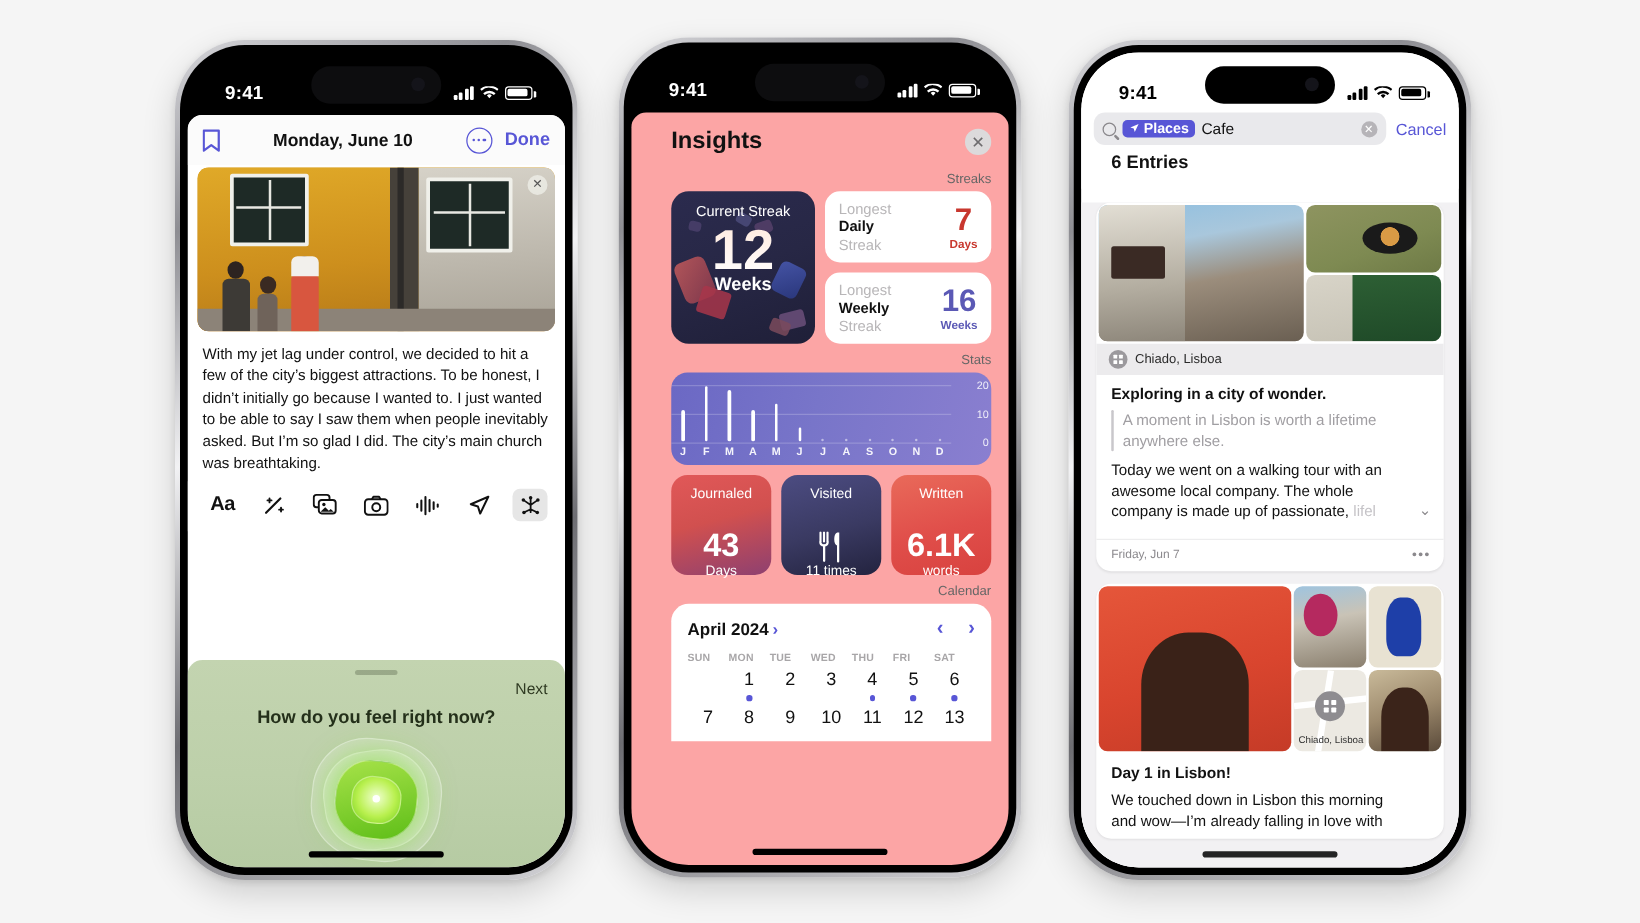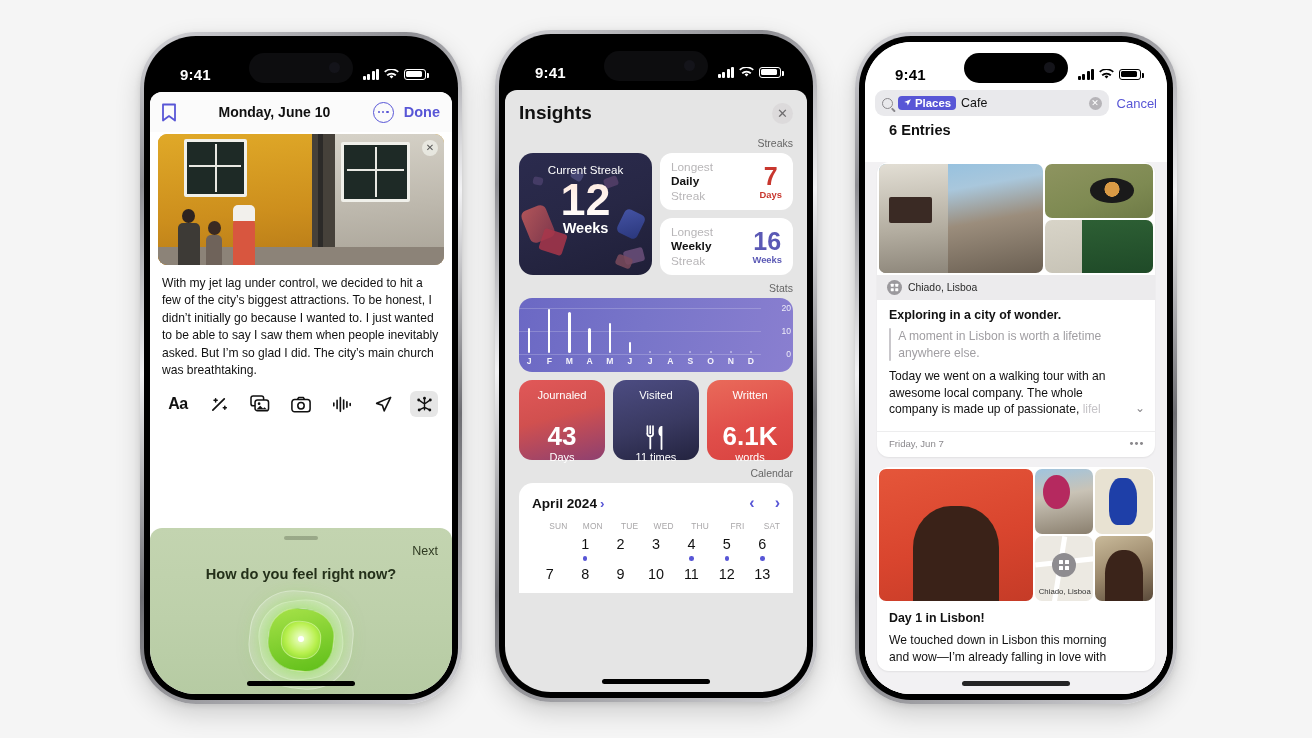--- a/index.html
+++ b/index.html
@@ -151,21 +151,21 @@
   .r1 { width: 104px; height: 98px; }
   .r2 { width: 84px; height: 80px; background: rgba(255,255,255,.28); transform:translate(-50%,-50%) rotate(-8deg);}
   .r3 { width: 66px; height: 63px; background: linear-gradient(160deg,#a8e34a,#5dbd17); box-shadow:0 0 22px 6px rgba(120,220,40,.55); }
   .r4 { width: 40px; height: 38px; background: radial-gradient(circle at 50% 45%, #f0ffd0 0%, #b9f04f 55%, #74cf1c 100%); }
   .blob-dot { position:absolute; left:50%; top:49%; transform:translate(-50%,-50%); width:6px; height:6px; border-radius:50%; background:#fff; }
 
   
   #phone2 .screen { background: #000; }
   .p2-sheet {
     position: absolute; left: 0; right: 0; top: 50px; bottom: 0;
-    background: #e5e5e5; border-radius: 12px 12px 0 0; overflow: hidden;
+    background: #fca5a5; border-radius: 12px 12px 0 0; overflow: hidden; padding-left: 18px;
   }
   .p2-head { display:flex; align-items:center; justify-content: space-between; padding: 12px 14px 6px; }
   .p2-title { font-size: 19px; font-weight: 700; color: #111; }
   .close-circle { width: 21px; height: 21px; border-radius: 50%; background:#dcdadb; display:flex; align-items:center; justify-content:center; color:#6e6c6e; font-size:13px; line-height:1; }
   .sec-label { font-size: 10.5px; color: #666; padding: 7px 14px 4px; text-align: right; }
   .streaks { display:flex; gap: 8px; padding: 0 14px; }
   .streak-big {
     width: 133px; height: 122px; border-radius: 14px; position:relative; overflow:hidden;
     background: linear-gradient(160deg,#2b2b4e 0%,#272745 50%,#1f1f38 100%);
     color:#fff; padding: 10px 0 0;
@@ -223,21 +223,21 @@
   .t-journaled { background: linear-gradient(165deg,#e15858 0%,#d1504f 45%,#8e4070 100%); }
   .t-visited { background: linear-gradient(165deg,#4c4c82 0%,#3a3a62 55%,#23233f 100%); }
   .t-written { background: linear-gradient(165deg,#e96a5a 0%,#e04e4a 55%,#d8423f 100%); }
 
   .cal-card { margin: 0 14px; background:#fff; border-radius: 14px 14px 0 0; padding: 11px 13px 0; height: 110px; }
   .cal-head { display:flex; align-items:center; justify-content: space-between; }
   .cal-month { font-size: 13.6px; font-weight: 700; color:#111; }
   .cal-month span.chev { color:#5856d6; font-weight:700; margin-left:3px; }
   .cal-arrows { display:flex; gap: 20px; color:#5856d6; font-size: 16px; font-weight: 600; }
   .cal-dow { display:flex; margin-top: 9px; }
-  .cal-dow span { flex:1; text-align:right; font-size: 8.4px; color:#a8a6a8; font-weight:400; letter-spacing:.2px; }
+  .cal-dow span { flex:1; text-align:left; font-size: 8.4px; color:#a8a6a8; font-weight:700; letter-spacing:.2px; }
   .cal-row { display:flex; margin-top: 5px; }
   .cal-cell { flex:1; text-align:center; }
   .cal-cell .d { font-size: 14.4px; color:#111; }
   .cal-cell .dot { width: 4.6px; height: 4.6px; border-radius:50%; background:#5856d6; margin: 4px auto 0; }
   .cal-cell .dot.off { background: transparent; }
   .cal-row.faded .d { font-size: 14.4px; color:#111; }
 
   
   #phone3 .screen { background: #fff; }
   .p3-wrap { position:absolute; inset:0; background:#fff; }

